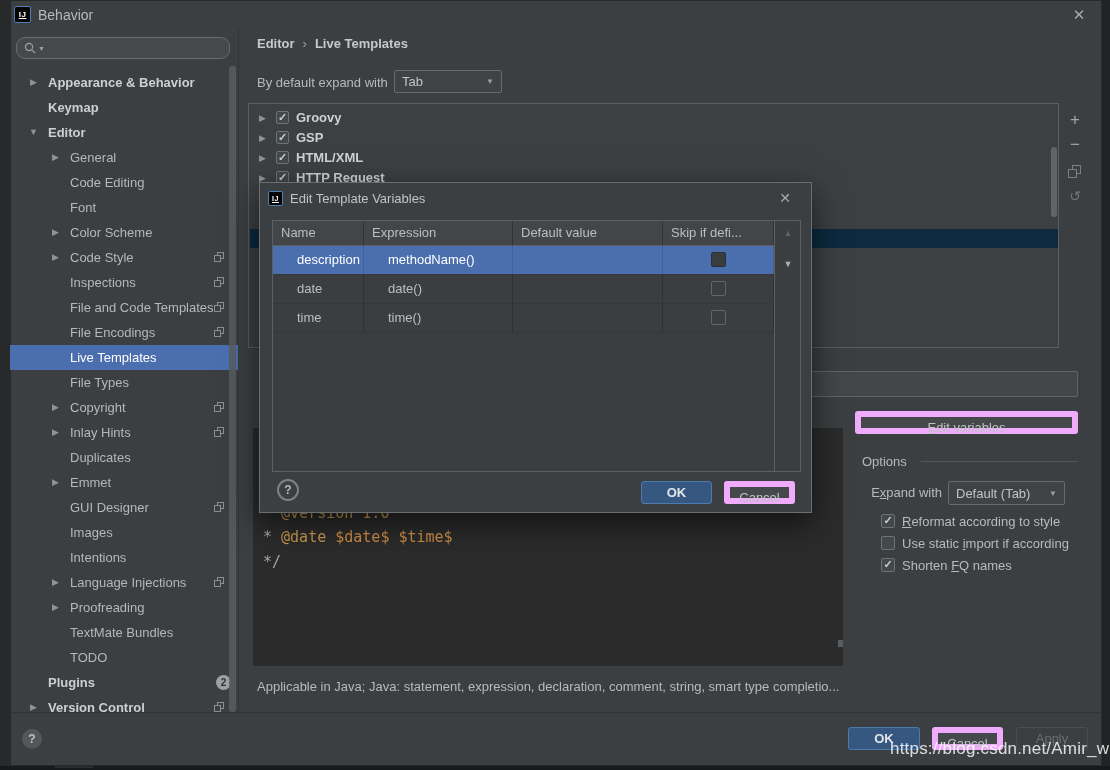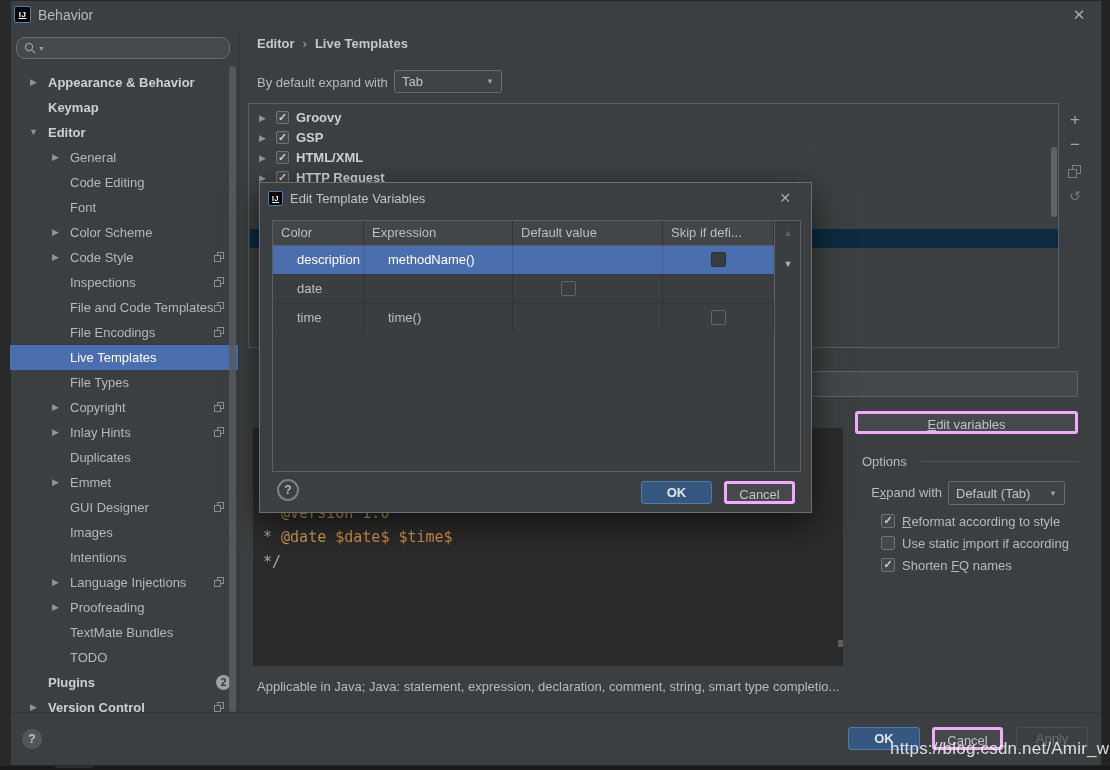--- a/index.html
+++ b/index.html
@@ -58,21 +58,21 @@
   .cbx.checked .check{display:block;color:#c7cbcd;font-size:11px;line-height:11px;text-align:center;font-weight:bold;}
   
   .tb-icon{left:1066px;width:18px;text-align:center;color:#a0a5a8;font-size:17px;line-height:18px;cursor:default;}
   .dup-icon{left:1068px;top:165px;width:13px;height:13px;}
   .dup-icon i{position:absolute;width:9px;height:9px;border:1px solid #7b8082;box-sizing:border-box;display:block;}
   .dup-icon i:first-child{left:4px;top:0;} .dup-icon i:last-child{left:0;top:4px;background:#3c3f41;}
   .undo-icon{left:1066px;top:188px;width:18px;text-align:center;font-size:14px;color:#71767a;}
   
   .desc-field{left:540px;top:371px;width:538px;height:26px;background:#434749;border:1px solid #5f6567;border-radius:2px;box-sizing:border-box;}
   .desc-field input{width:100%;height:100%;background:transparent;border:none;outline:none;color:#c6c9cb;font-size:13px;padding:0 6px;box-sizing:border-box;font-family:"Liberation Sans",sans-serif;}
-  .btn{background:#45494b;border:3px solid #f0abfc;border-radius:3px;box-sizing:border-box;color:#c0c3c5;font-size:13px;text-align:center;cursor:default;font-family:"Liberation Sans",sans-serif;}
+  .btn{background:#45494b;border:6px solid #f0abfc;border-radius:3px;box-sizing:border-box;color:#c0c3c5;font-size:13px;text-align:center;cursor:default;font-family:"Liberation Sans",sans-serif;}
   .editvars-btn{left:855px;top:411px;width:223px;height:23px;line-height:21px;}
   .opt-label{left:862px;top:454px;font-size:13px;color:#b7babd;}
   .opt-line{left:921px;top:461px;width:157px;height:1px;background:#525658;}
   .expwith-label{left:860px;top:485px;width:82px;text-align:right;font-size:13px;color:#b7babd;}
   .combo-expand{left:948px;top:481px;width:117px;height:24px;}
   #opt-checks{left:881px;top:511px;width:210px;height:70px;}
   .opt-check{position:absolute;left:0;height:20px;display:flex;align-items:center;gap:7px;font-size:13px;color:#b7babd;}
   .opt-check .cbx{width:14px;height:14px;}
   .mn{text-decoration:underline;}
   
@@ -441,37 +441,38 @@
   <div class="abs btn fbtn cancel-main">Cancel</div>
   <div class="abs btn fbtn apply-main">Apply</div>
 
   <div class="abs modal">
     <div class="abs ij-icon m-icon">IJ</div>
     <div class="abs m-title">Edit Template Variables</div>
     <div class="abs m-close">✕</div>
     <div class="abs m-table">
       <div class="m-grid">
         <div class="m-hrow">
-          <div>Color</div>
+          <div>Name</div>
           <div>Expression</div>
           <div>Default value</div>
           <div>Skip if defi...</div>
         </div>
         <div id="m-rows">
   <div class="m-row selected">
     <div>description</div>
     <div>methodName()</div>
     <div></div>
     <div>
                 <span class="skip-box"></span>
               </div>
   </div>
 
   <div class="m-row">
     <div>date</div>
+    <div>date()</div>
     <div></div>
     <div>
                 <span class="skip-box"></span>
               </div>
   </div>
 
   <div class="m-row">
     <div>time</div>
     <div>time()</div>
     <div></div>

